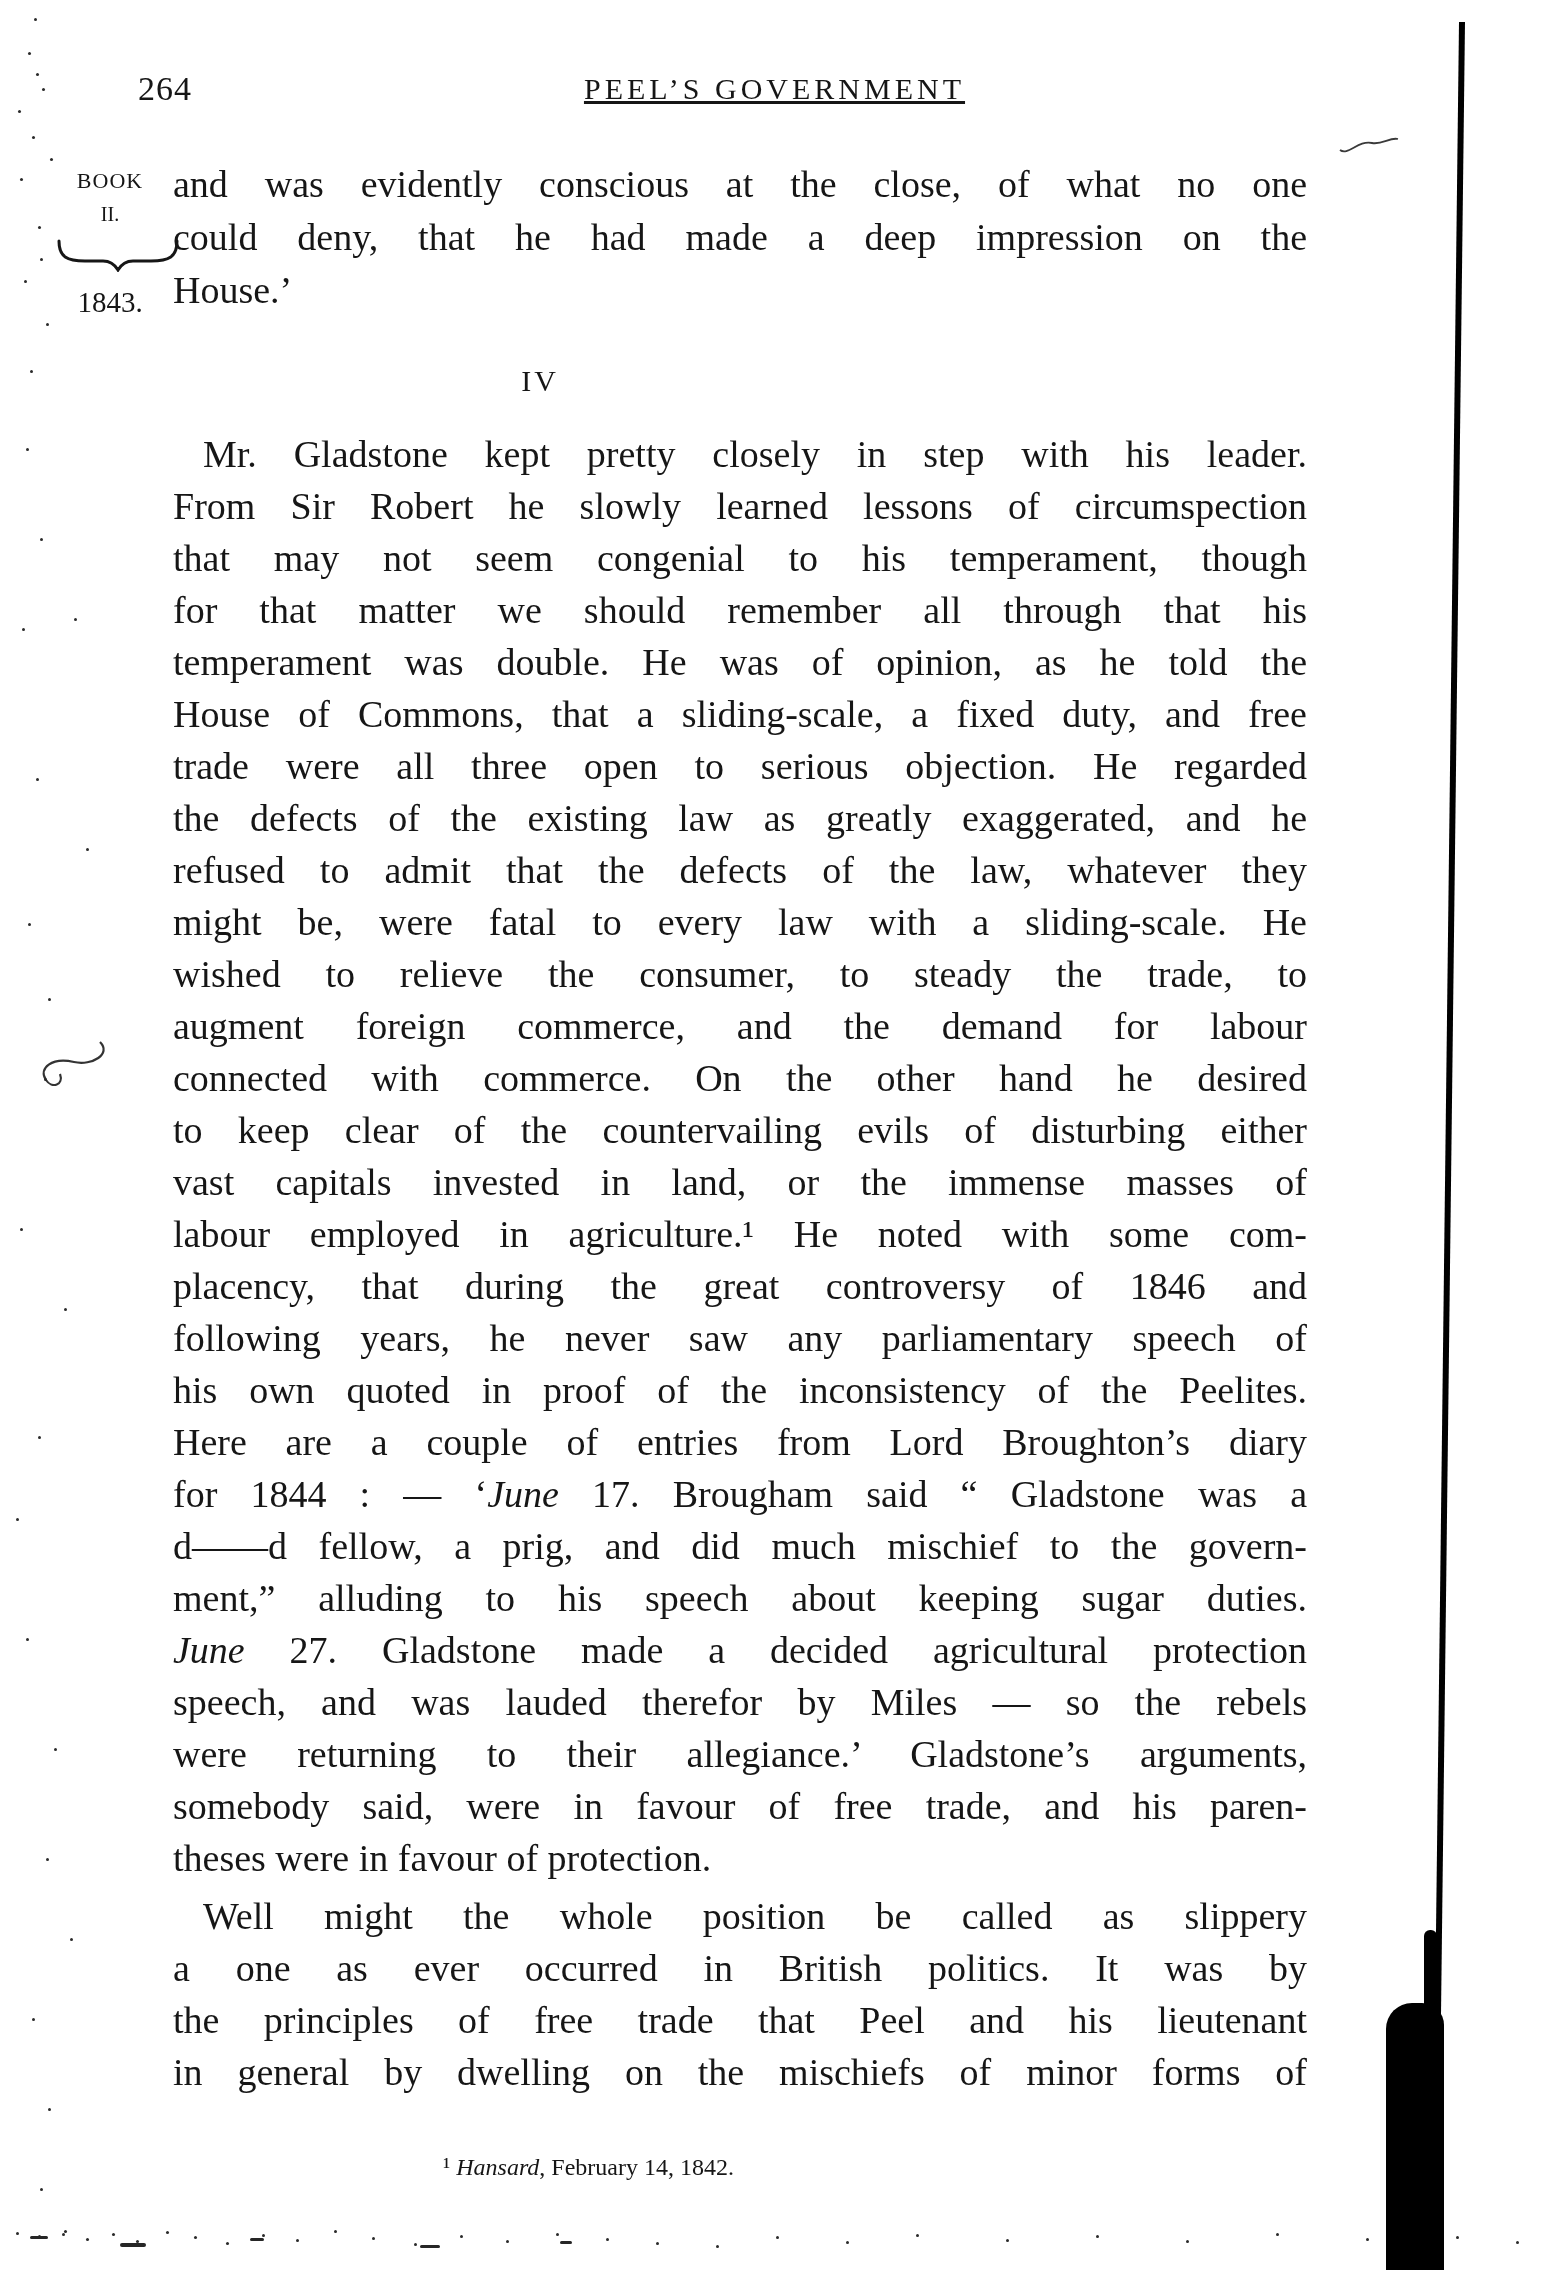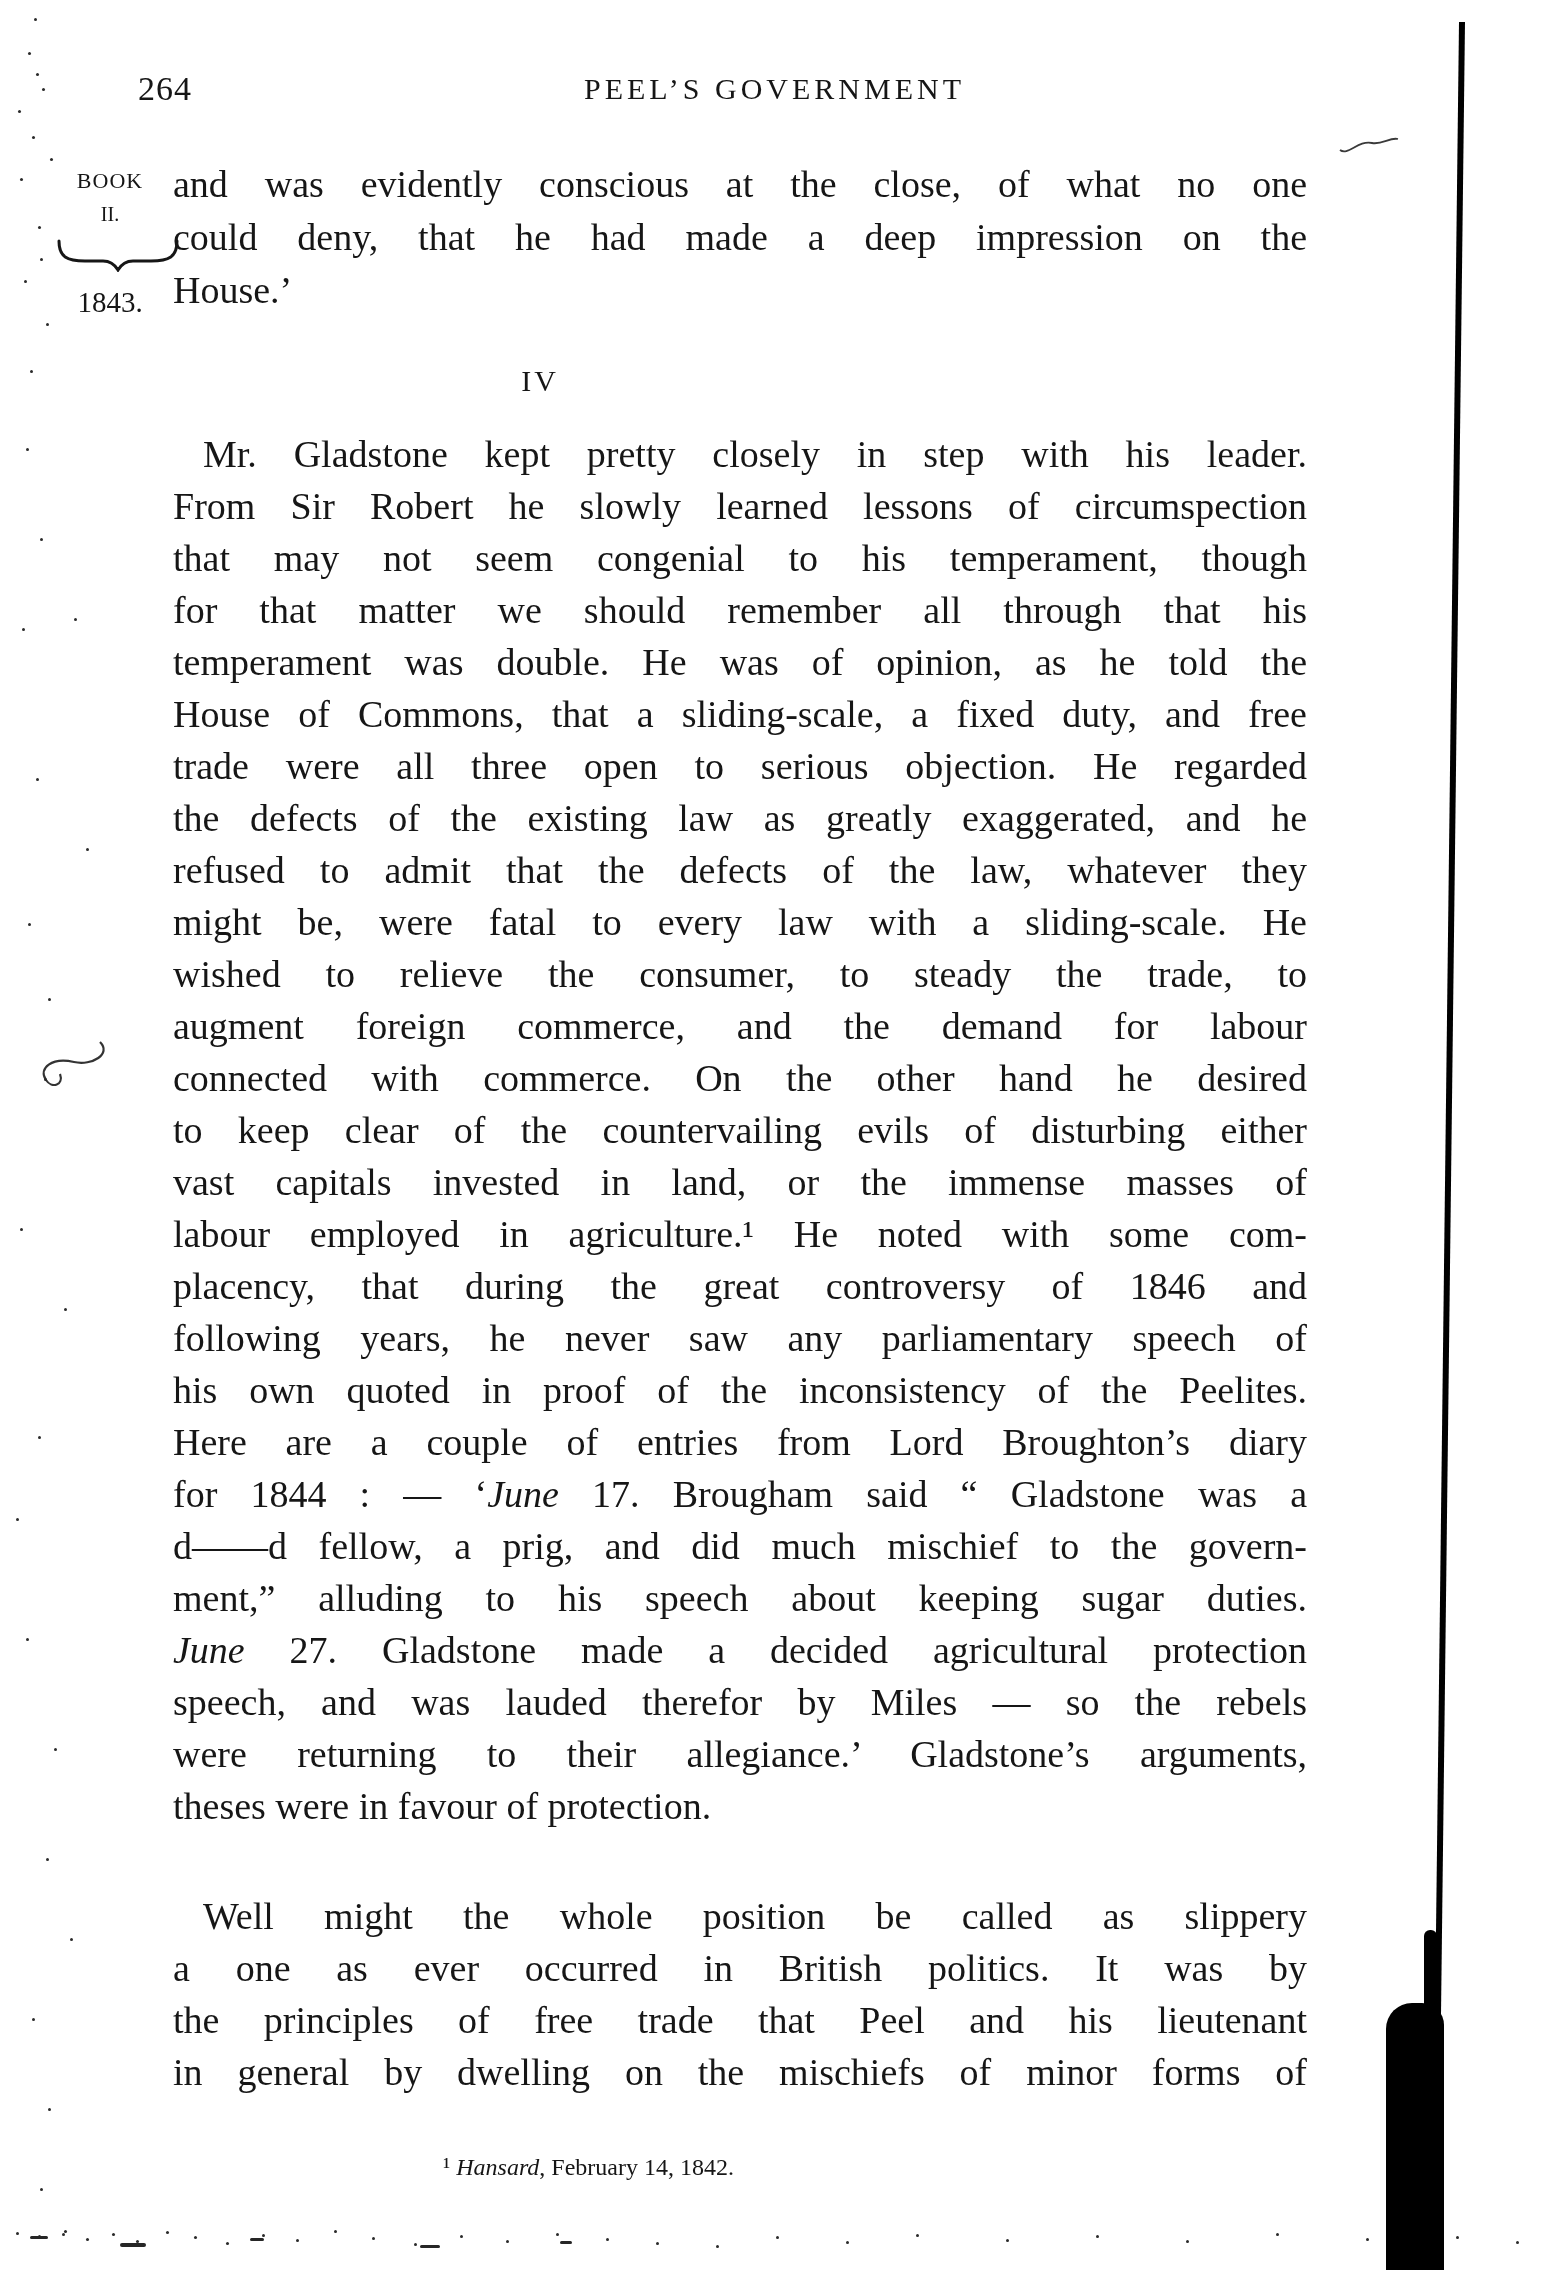--- a/index.html
+++ b/index.html
@@ -5,21 +5,21 @@
   html,body{margin:0;padding:0;background:#e8e8e4;}
   .page{
     position:relative;
     width:1549px;height:2270px;
     background:#ffffff;
     overflow:hidden;
     font-family:"Liberation Serif", serif;
     color:#161616;
   }
   
-  .header{position:absolute;left:0;top:66px;width:1549px;height:48px;}
+  .header{position:absolute;left:0;top:66px;width:1549px;height:48px;text-decoration:underline;}
   .pagenum{position:absolute;left:138px;top:4px;font-size:34px;letter-spacing:1px;}
   .runhead{display:block;text-align:center;font-size:30px;letter-spacing:4px;padding-top:6px;}
   
   .margin-note{position:absolute;left:40px;top:164px;width:140px;text-align:center;}
   .margin-note .bk{font-size:22px;line-height:34px;letter-spacing:1px;}
   .margin-note .num{font-size:20px;line-height:32px;}
   .margin-note svg{display:block;margin:8px auto 0 14px;}
   .margin-note .yr{font-size:29px;margin-top:14px;}
   
   .para{position:absolute;left:173px;width:1134px;font-size:38px;}
@@ -119,20 +119,21 @@
       <div class="line">placency, that during the great controversy of 1846 and</div>
       <div class="line">following years, he never saw any parliamentary speech of</div>
       <div class="line">his own quoted in proof of the inconsistency of the Peelites.</div>
       <div class="line">Here are a couple of entries from Lord Broughton’s diary</div>
       <div class="line">for 1844 : — ‘<i>June</i> 17.  Brougham said “ Gladstone was a</div>
       <div class="line">d——d fellow, a prig, and did much mischief to the govern-</div>
       <div class="line">ment,” alluding to his speech about keeping sugar duties.</div>
       <div class="line"><i>June</i> 27.  Gladstone made a decided agricultural protection</div>
       <div class="line">speech, and was lauded therefor by Miles — so the rebels</div>
       <div class="line">were returning to their allegiance.’  Gladstone’s arguments,</div>
+      <div class="line">somebody said, were in favour of free trade, and his paren-</div>
       <div class="line last">theses were in favour of protection.</div>
     </div>
 
   <div class="para closing">
       <div class="line indent">Well might the whole position be called as slippery</div>
       <div class="line">a one as ever occurred in British politics.  It was by</div>
       <div class="line">the principles of free trade that Peel and his lieutenant</div>
       <div class="line">in general by dwelling on the mischiefs of minor forms of</div>
     </div>
 

